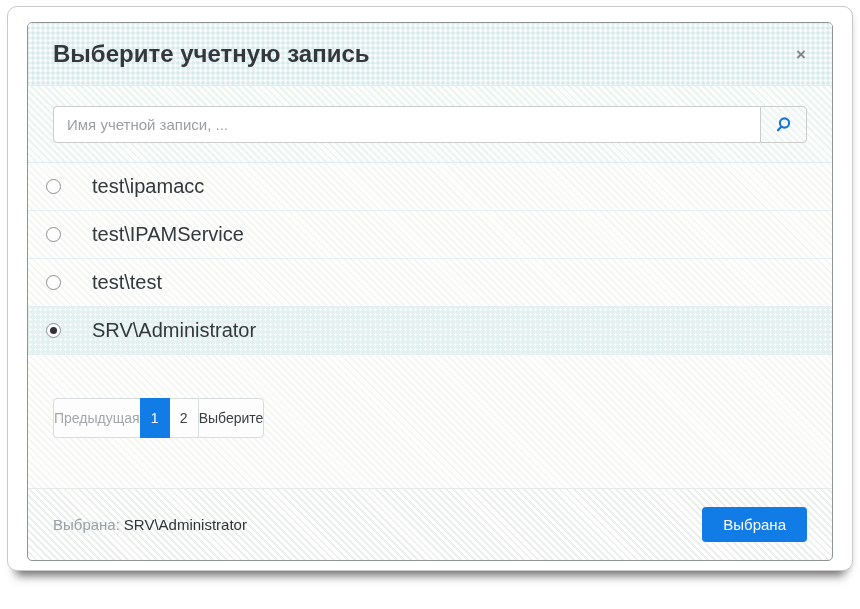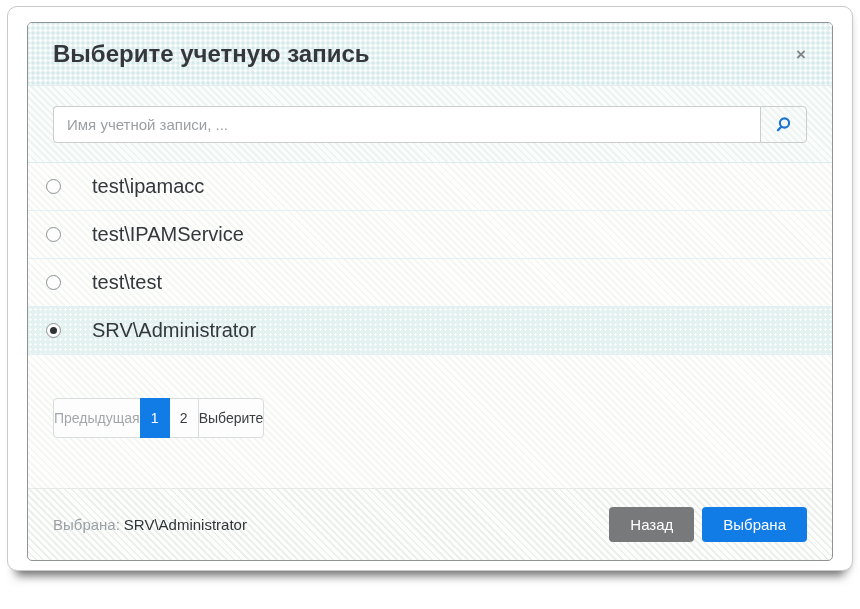--- a/index.html
+++ b/index.html
@@ -156,17 +156,16 @@
       <li class="page-item active">1</li>
       <li class="page-item">2</li>
       <li class="page-item">Выберите</li>
     </ul>
   </div>
 
   <div class="modal-footer">
     <div class="selection-text">
       <span class="selection-label">Выбрана:</span><span class="selection-value">SRV\Administrator</span>
     </div>
-    <button class="btn btn-back">Назад</button>
     <button class="btn btn-forward">Выбрана</button>
   </div>
 
 </div>
 
 </body></html>

